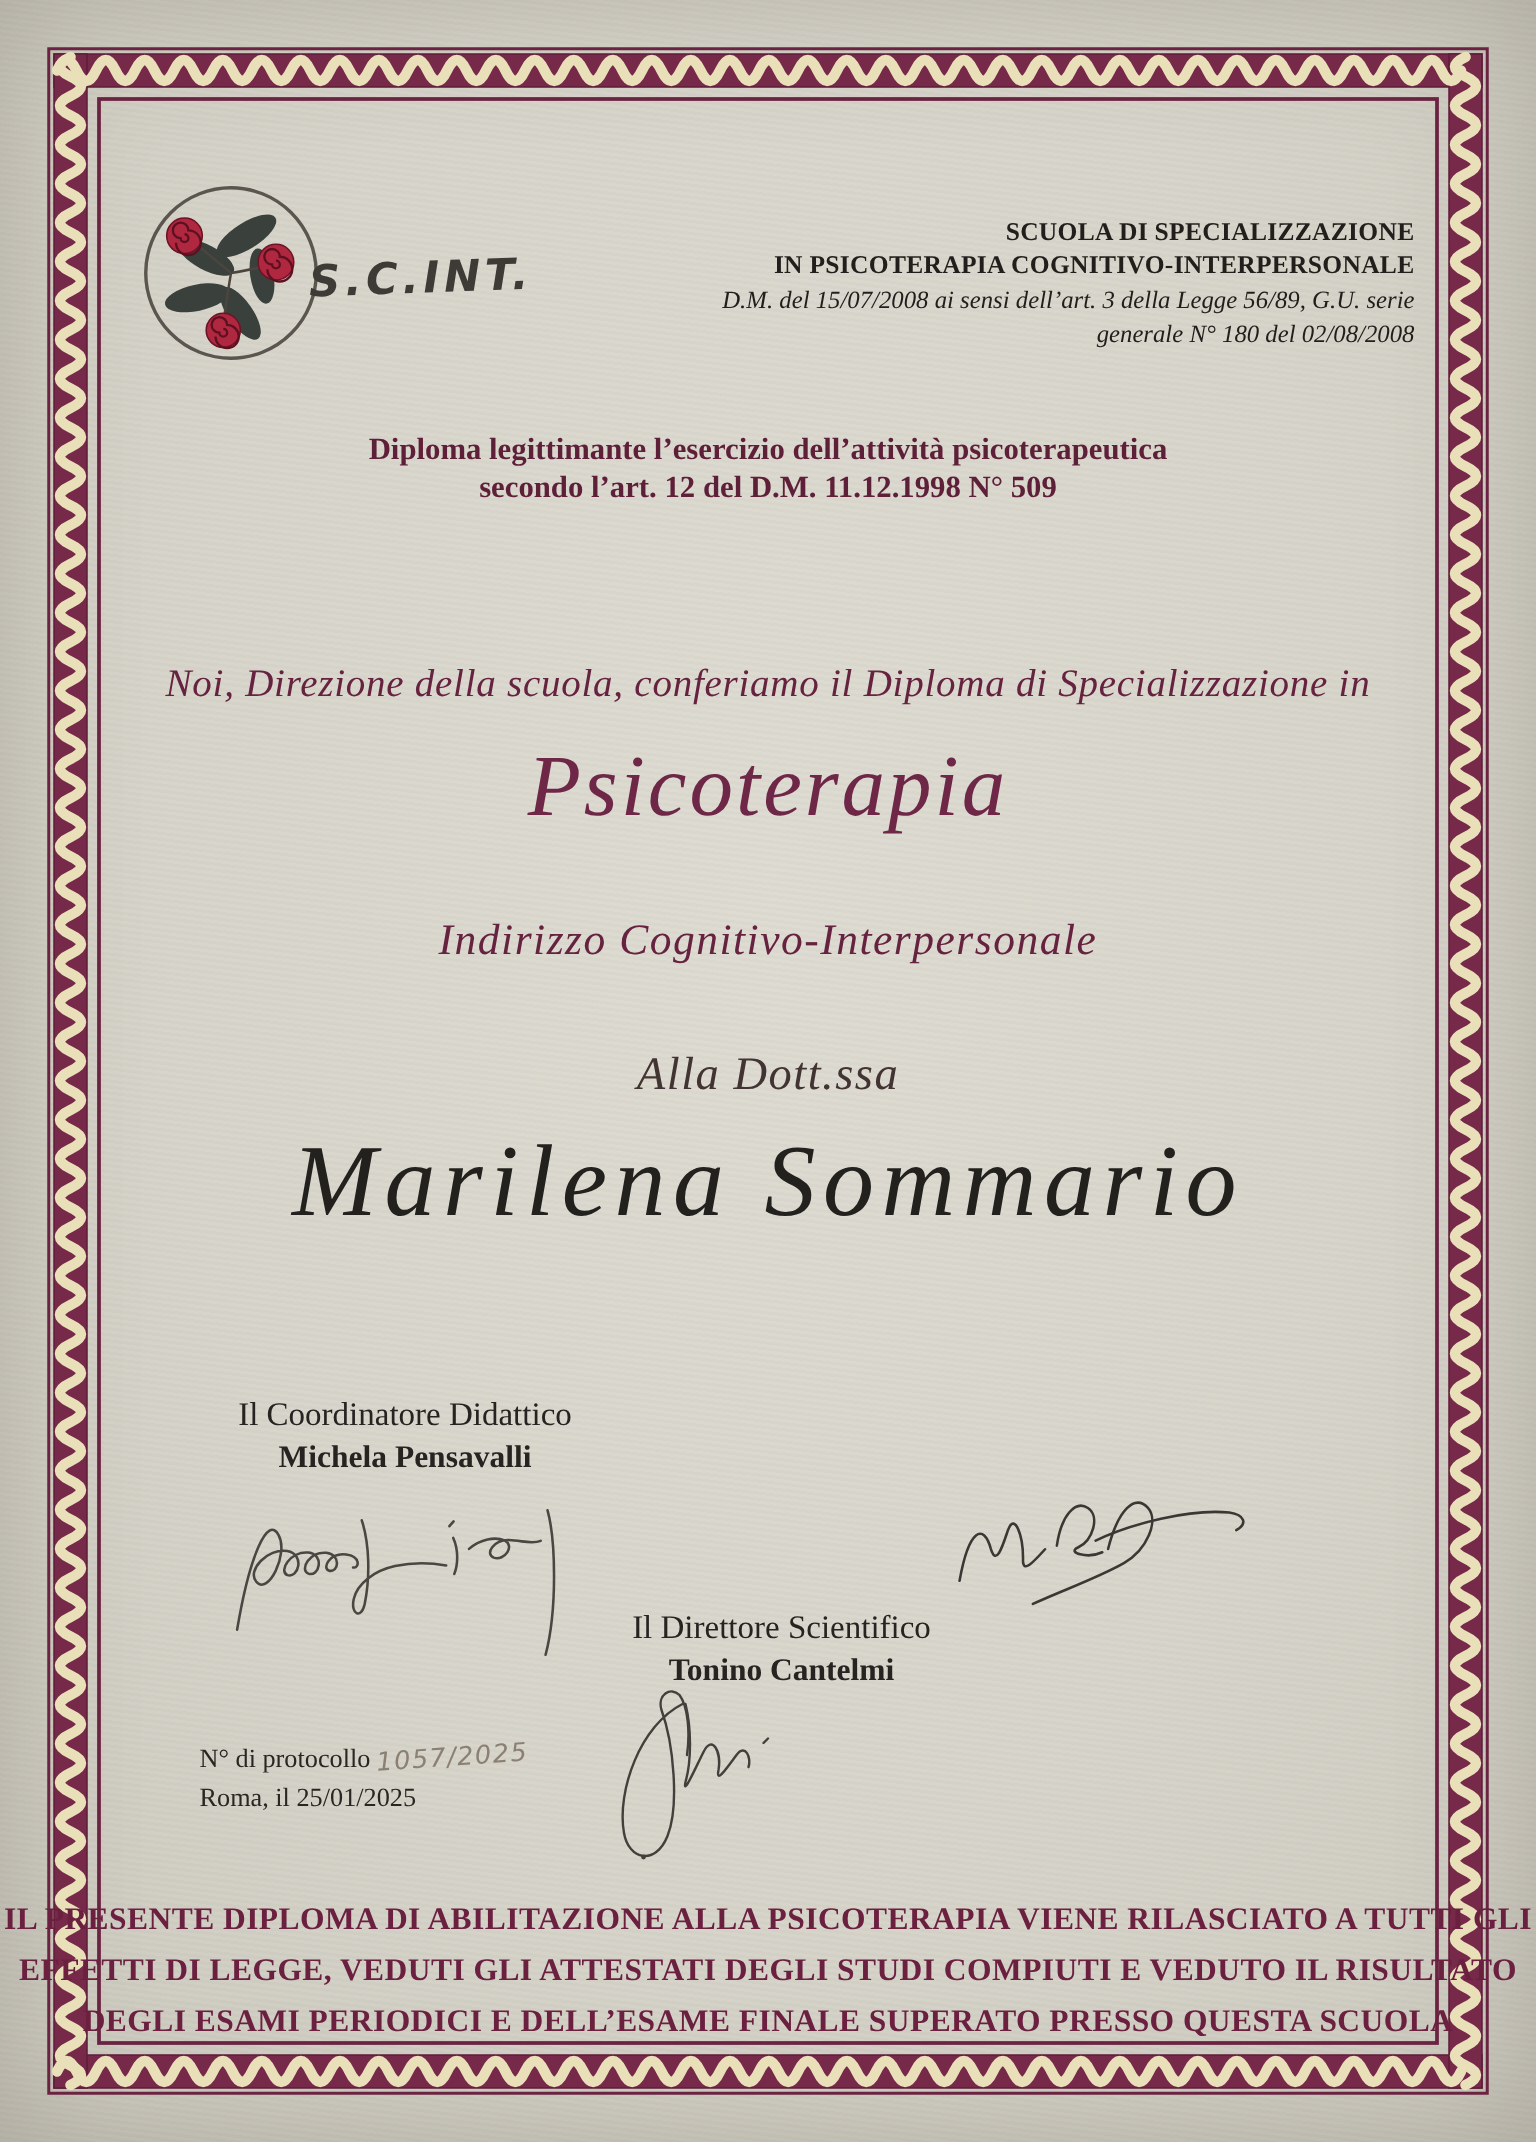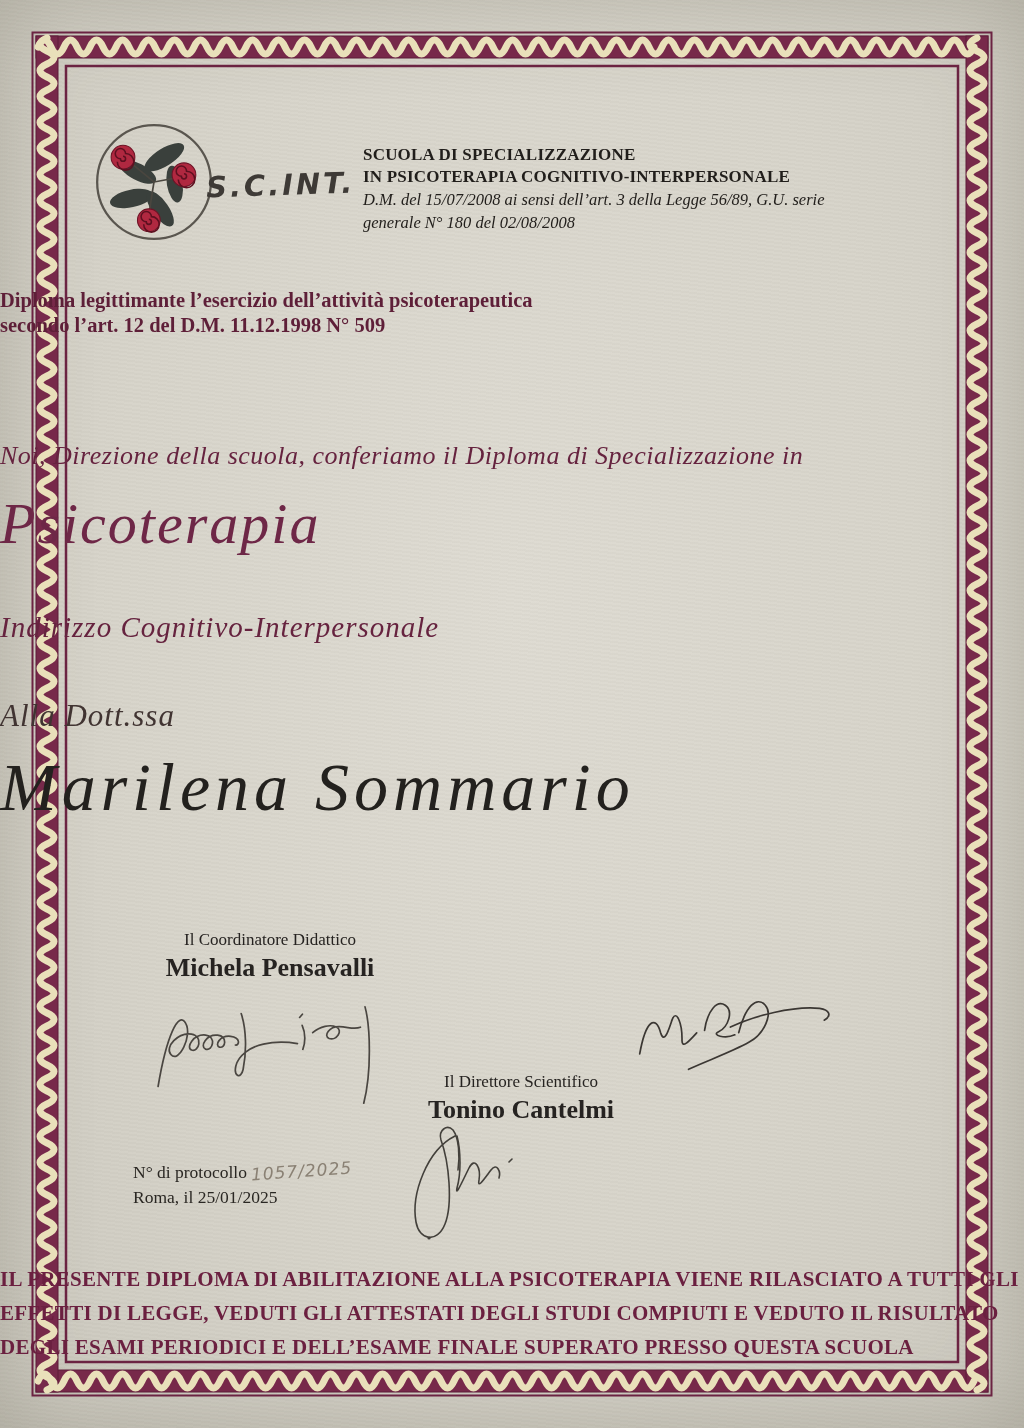--- a/index.html
+++ b/index.html
@@ -7,45 +7,45 @@
     position:relative;
     width:1024px;height:1428px;
     font-family:"Liberation Serif","DejaVu Serif",serif;
     background:
       repeating-linear-gradient(7deg, rgba(255,255,255,0.02) 0 2px, rgba(60,55,45,0.02) 2px 4px),
       radial-gradient(ellipse at 50% 42%, #dedbd2 0%, #d7d4ca 55%, #cbc8be 100%);
     box-shadow: inset 0 0 90px rgba(90,85,70,.28);
     overflow:hidden;
   }
   .abs{position:absolute;}
-  .ctr{left:0;width:1024px;}
+  .ctr{left:0;width:1024px;text-align:center;}
 
   
   .logo{left:92px;top:120px;width:124px;height:124px;}
   .scint{left:206px;top:168px;font-family:"DejaVu Sans",sans-serif;
     font-style:italic;font-weight:600;font-size:29px;letter-spacing:3px;
     color:#3e3a36;transform:rotate(-2deg);}
-  .schoolblock{left:363px;top:144px;width:580px;color:#211e1b;}
+  .schoolblock{left:363px;top:144px;width:580px;color:#211e1b;text-align:right;}
   .schoolblock .b{font-weight:bold;font-size:17px;line-height:1.3;letter-spacing:.2px;}
   .schoolblock .i{font-style:italic;font-size:16.5px;line-height:1.32;margin-top:1px;}
 
   
   .subhead{top:288px;color:#5e1f38;font-weight:bold;font-size:20.5px;line-height:1.22;}
 
   
   .confer-intro{top:441px;font-style:italic;font-size:26px;color:#66233f;letter-spacing:.5px;}
   .big-title{top:490px;font-style:italic;font-size:58px;color:#6e2747;letter-spacing:2px;}
   .subtitle{top:611px;font-style:italic;font-size:29px;color:#66233f;letter-spacing:1px;}
   .recipient-label{top:698px;font-style:italic;font-size:31px;color:#413432;letter-spacing:1px;}
   .recipient-name{top:748px;font-style:italic;font-size:68px;color:#23211e;letter-spacing:5px;}
 
   
   .role-block{width:340px;text-align:center;color:#262321;}
-  .role-line{font-size:17px;}
-  .name-line{font-size:26px;font-weight:bold;margin-top:3px;}
+  .role-line{font-size:22px;}
+  .name-line{font-size:21px;font-weight:bold;margin-top:3px;}
   .rb-left{left:100px;top:930px;}
   .rb-right{left:585px;top:930px;}
   .rb-center{left:351px;top:1072px;}
   .sig{pointer-events:none;}
 
   
   .protocol{left:133px;top:1160px;font-size:17.5px;color:#2a2723;line-height:1.45;}
   .hand{font-family:"DejaVu Sans",sans-serif;font-style:italic;color:#8a8174;
     font-size:17px;letter-spacing:1px;display:inline-block;transform:rotate(-4deg) translateY(-1px);}
 

